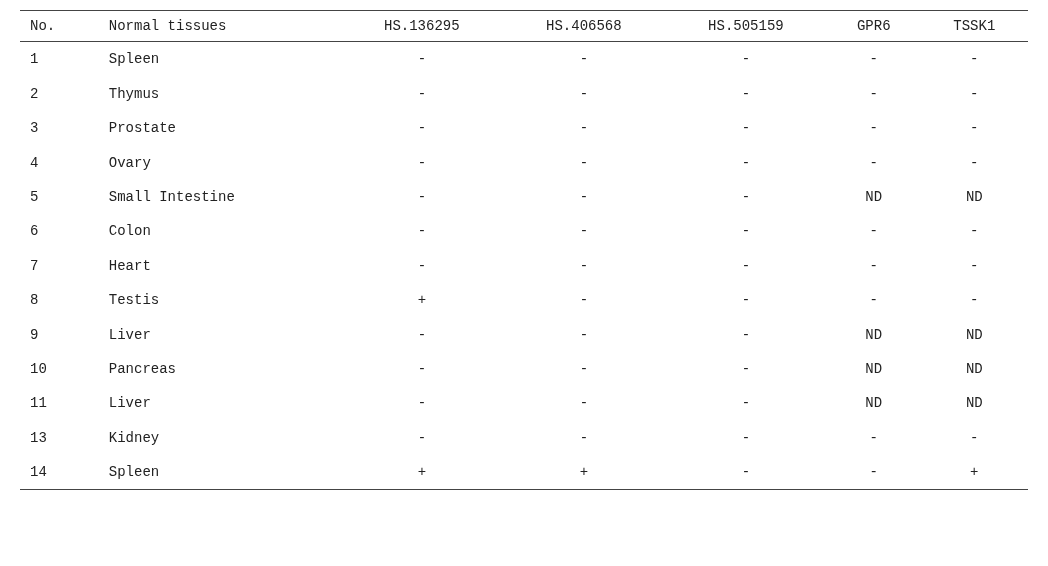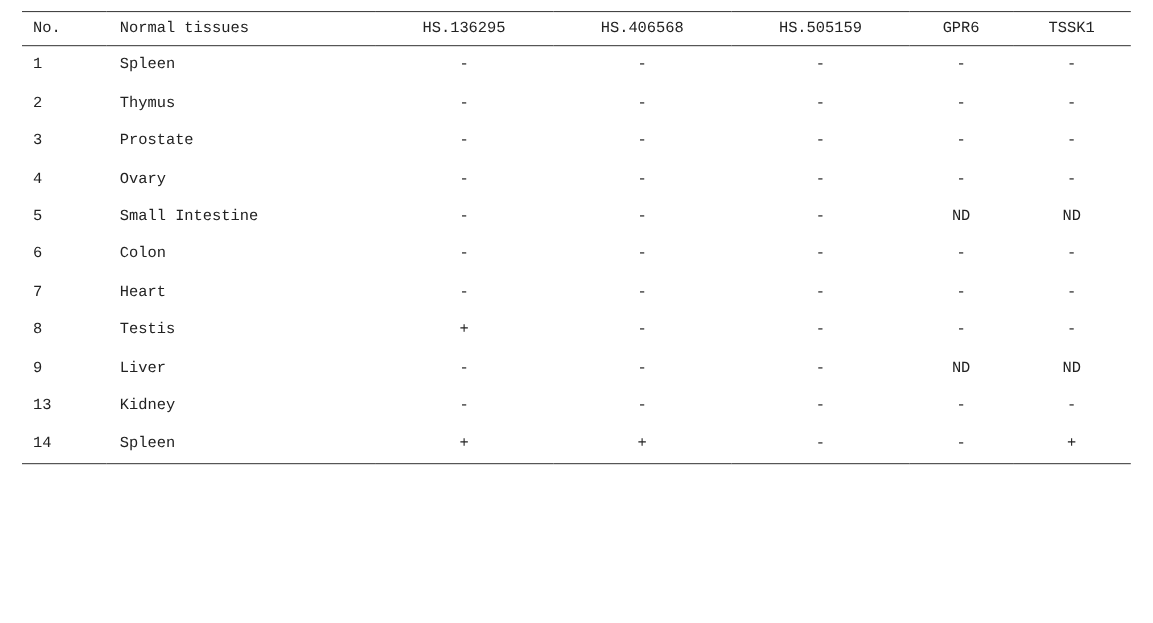--- a/index.html
+++ b/index.html
@@ -141,20 +141,38 @@
       <tr>
         <td>9</td>
         <td>Liver</td>
         <td>-</td>
         <td>-</td>
         <td>-</td>
         <td>ND</td>
         <td>ND</td>
       </tr>
       <tr>
+        <td>10</td>
+        <td>Pancreas</td>
+        <td>-</td>
+        <td>-</td>
+        <td>-</td>
+        <td>ND</td>
+        <td>ND</td>
+      </tr>
+      <tr>
+        <td>11</td>
+        <td>Liver</td>
+        <td>-</td>
+        <td>-</td>
+        <td>-</td>
+        <td>ND</td>
+        <td>ND</td>
+      </tr>
+      <tr>
         <td>13</td>
         <td>Kidney</td>
         <td>-</td>
         <td>-</td>
         <td>-</td>
         <td>-</td>
         <td>-</td>
       </tr>
       <tr>
         <td>14</td>

